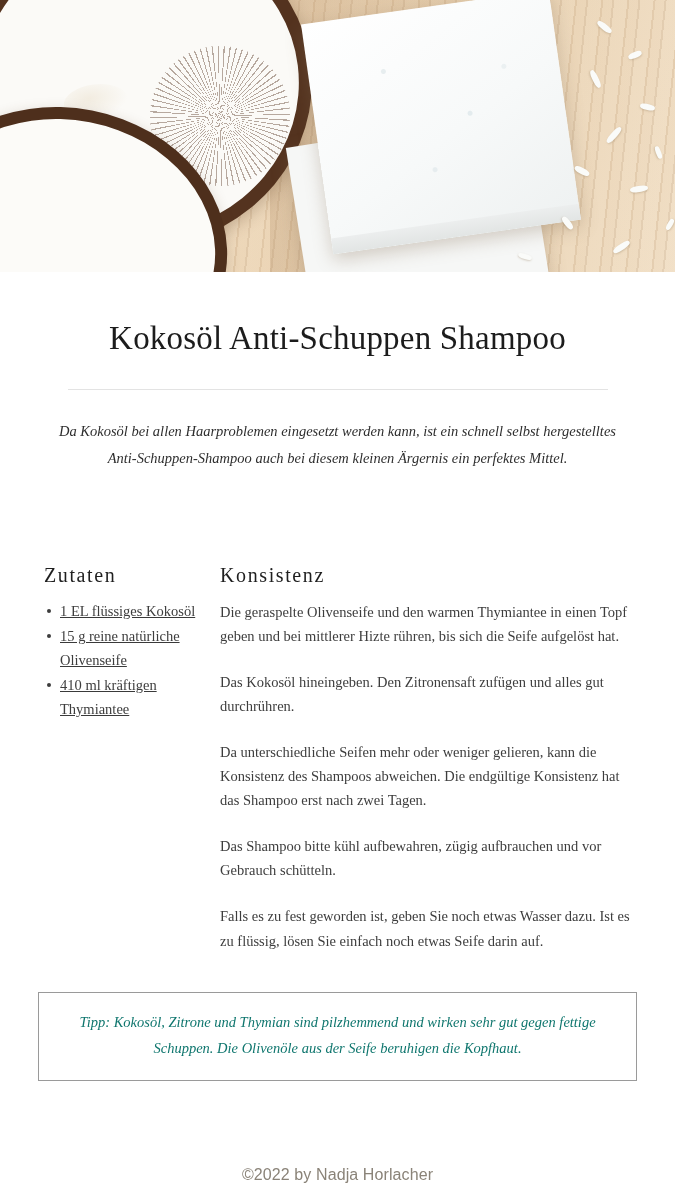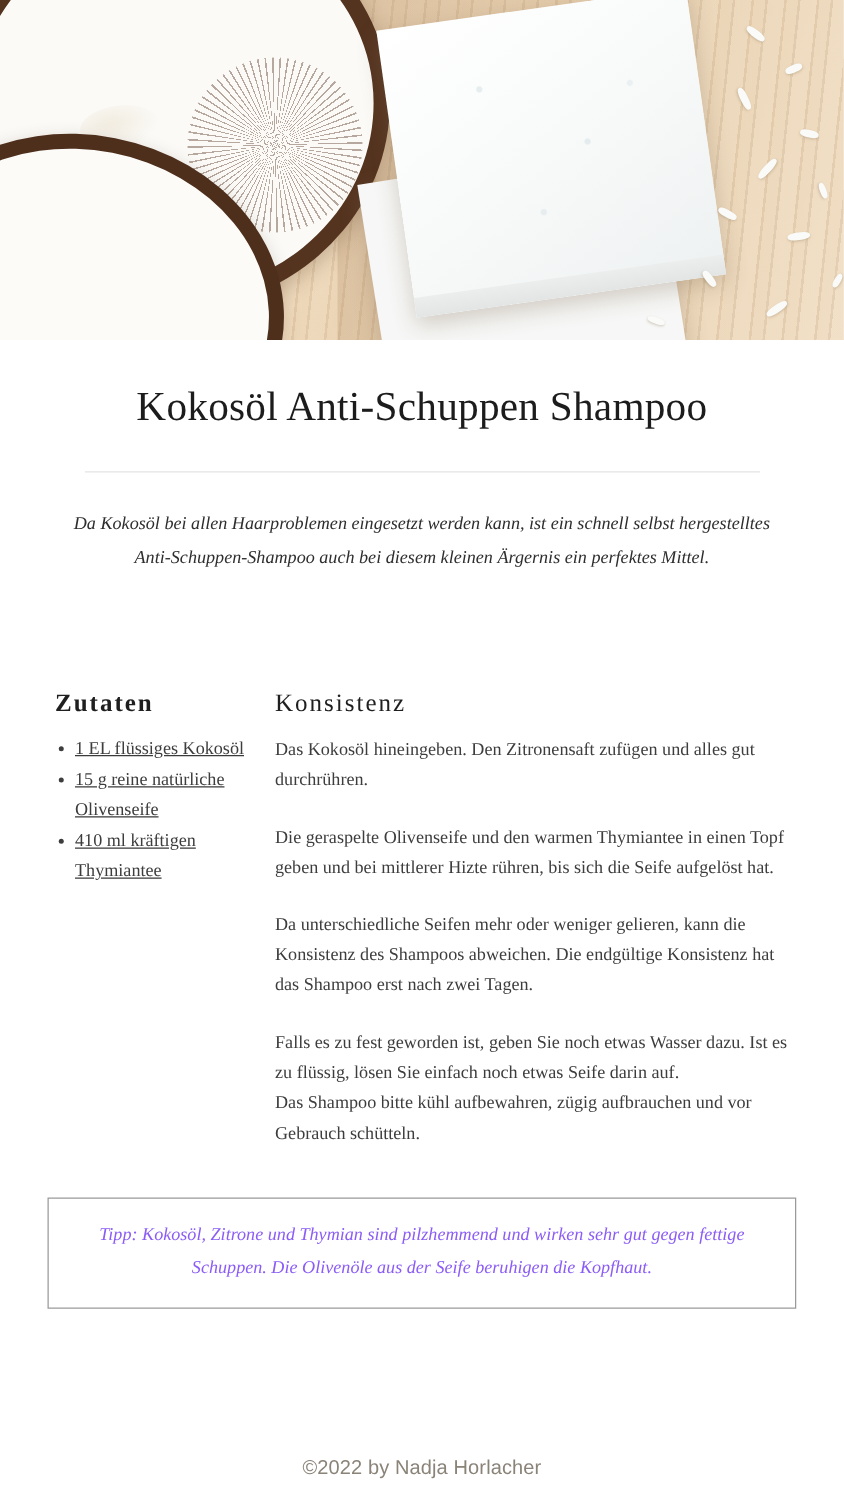--- a/index.html
+++ b/index.html
@@ -153,21 +153,21 @@
     background: #fafbf9;
     border-radius: 40%;
     box-shadow: 0 1px 2px rgba(150,125,95,0.35);
   }
 
   
   .content {
     padding: 0 38px;
   }
   .title {
-    margin: 4px;
+    margin: 16px;
     padding-top: 30px;
     text-align: center;
     font-weight: 400;
     font-size: 33px;
     line-height: 1.25;
     color: #1c1c1c;
     letter-spacing: 0.2px;
   }
   .divider {
     width: 540px;
@@ -204,21 +204,20 @@
   }
   .section-heading {
     margin: 0 0 13px 0;
     font-weight: 400;
     font-size: 20px;
     letter-spacing: 1.6px;
     color: #1f1f1f;
   }
   .col-ingredients .section-heading {
     padding-left: 6px;
-    font-weight: bold;
   }
   .ing-list {
     margin: 0;
     padding-left: 22px;
     list-style: none;
     text-decoration: underline;
   }
   .ing-list li {
     position: relative;
     font-size: 14.5px;
@@ -252,21 +251,21 @@
     border: 1px solid #9a9a9a;
     padding: 16px 30px 18px 30px;
     box-sizing: border-box;
   }
   .tip-text {
     margin: 0;
     text-align: center;
     font-style: italic;
     font-size: 14.5px;
     line-height: 1.85;
-    color: #8b5cf6;
+    color: #0f766e;
   }
 
   
   .footer {
     position: absolute;
     left: 0;
     right: 0;
     top: 1166px;
     text-align: center;
     font-family: "Liberation Sans", "DejaVu Sans", sans-serif;
@@ -318,25 +317,25 @@
     <h2 class="section-heading">Zutaten</h2>
     <ul class="ing-list">
       <li>1 EL flüssiges Kokosöl</li>
       <li>15 g reine natürliche Olivenseife</li>
       <li>410 ml kräftigen Thymiantee</li>
     </ul>
   </div>
 
   <div class="col-preparation">
     <h2 class="section-heading">Konsistenz</h2>
+    <p class="prep-para">Die geraspelte Olivenseife und den warmen Thymiantee in einen Topf geben und bei mittlerer Hizte rühren, bis sich die Seife aufgelöst hat.</p>
     <p class="prep-para">Das Kokosöl hineingeben. Den Zitronensaft zufügen und alles gut durchrühren.</p>
-    <p class="prep-para">Die geraspelte Olivenseife und den warmen Thymiantee in einen Topf geben und bei mittlerer Hizte rühren, bis sich die Seife aufgelöst hat.</p>
     <p class="prep-para">Da unterschiedliche Seifen mehr oder weniger gelieren, kann die Konsistenz des Shampoos abweichen. Die endgültige Konsistenz hat das Shampoo erst nach zwei Tagen.</p>
+    <p class="prep-para">Das Shampoo bitte kühl aufbewahren, zügig aufbrauchen und vor Gebrauch schütteln.</p>
     <p class="prep-para" style="margin-bottom:0">Falls es zu fest geworden ist, geben Sie noch etwas Wasser dazu. Ist es zu flüssig, lösen Sie einfach noch etwas Seife darin auf.</p>
-    <p class="prep-para">Das Shampoo bitte kühl aufbewahren, zügig aufbrauchen und vor Gebrauch schütteln.</p>
   </div>
 
 </div>
 
 <div class="tip-box">
   <p class="tip-text">Tipp: Kokosöl, Zitrone und Thymian sind pilzhemmend und wirken sehr gut gegen fettige Schuppen. Die Olivenöle aus der Seife beruhigen die Kopfhaut.</p>
 </div>
 
 <div class="footer">©2022 by Nadja Horlacher</div>
 

